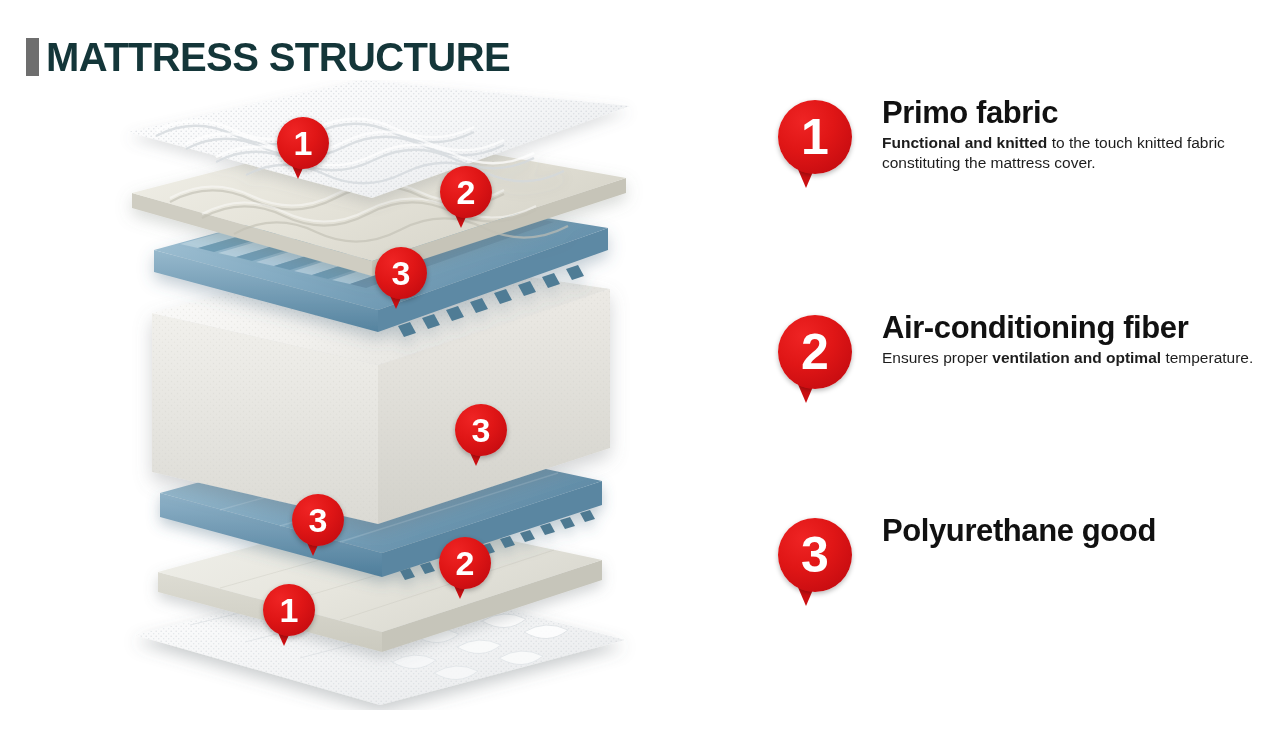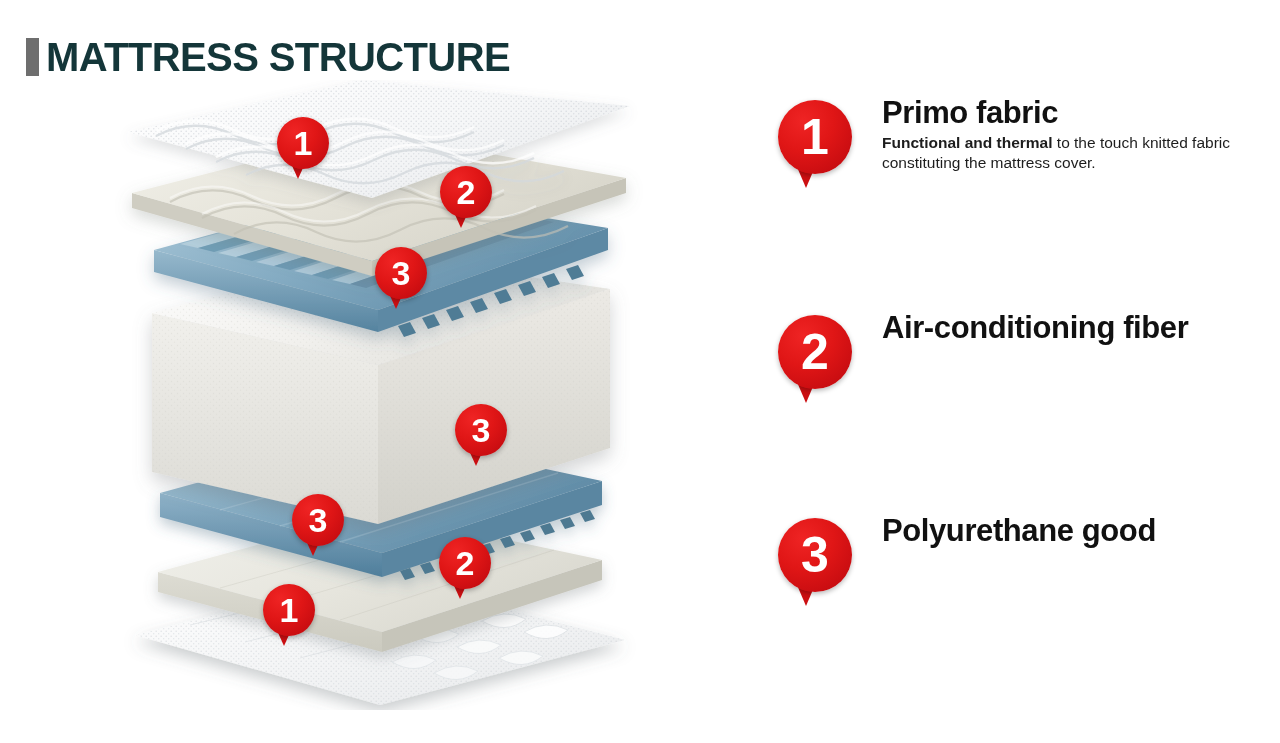--- a/index.html
+++ b/index.html
@@ -466,33 +466,34 @@
 
   <div class="legend-item" style="top:10px;">
     <div class="legend-pin-wrap">
       <div class="pin pin-lg" style="left:45px;top:47px;">
         <div class="pin-tail"></div>
         <div class="pin-circle">1</div>
       </div>
     </div>
     <div class="legend-text">
       <div class="legend-heading">Primo fabric</div>
-      <div class="legend-body"><b>Functional and thermal</b><span> to the touch knitted fabric constituting the mattress cover.</span></div>
+      <div class="legend-body"><b>Functional and knitted</b><span> to the touch knitted fabric constituting the mattress cover.</span></div>
     </div>
   </div>
 
   <div class="legend-item" style="top:225px;">
     <div class="legend-pin-wrap">
       <div class="pin pin-lg" style="left:45px;top:47px;">
         <div class="pin-tail"></div>
         <div class="pin-circle">2</div>
       </div>
     </div>
     <div class="legend-text">
       <div class="legend-heading">Air-conditioning fiber</div>
+      <div class="legend-body"><span>Ensures proper </span><b>ventilation and optimal</b><span> temperature.</span></div>
     </div>
   </div>
 
   <div class="legend-item" style="top:428px;">
     <div class="legend-pin-wrap">
       <div class="pin pin-lg" style="left:45px;top:47px;">
         <div class="pin-tail"></div>
         <div class="pin-circle">3</div>
       </div>
     </div>

